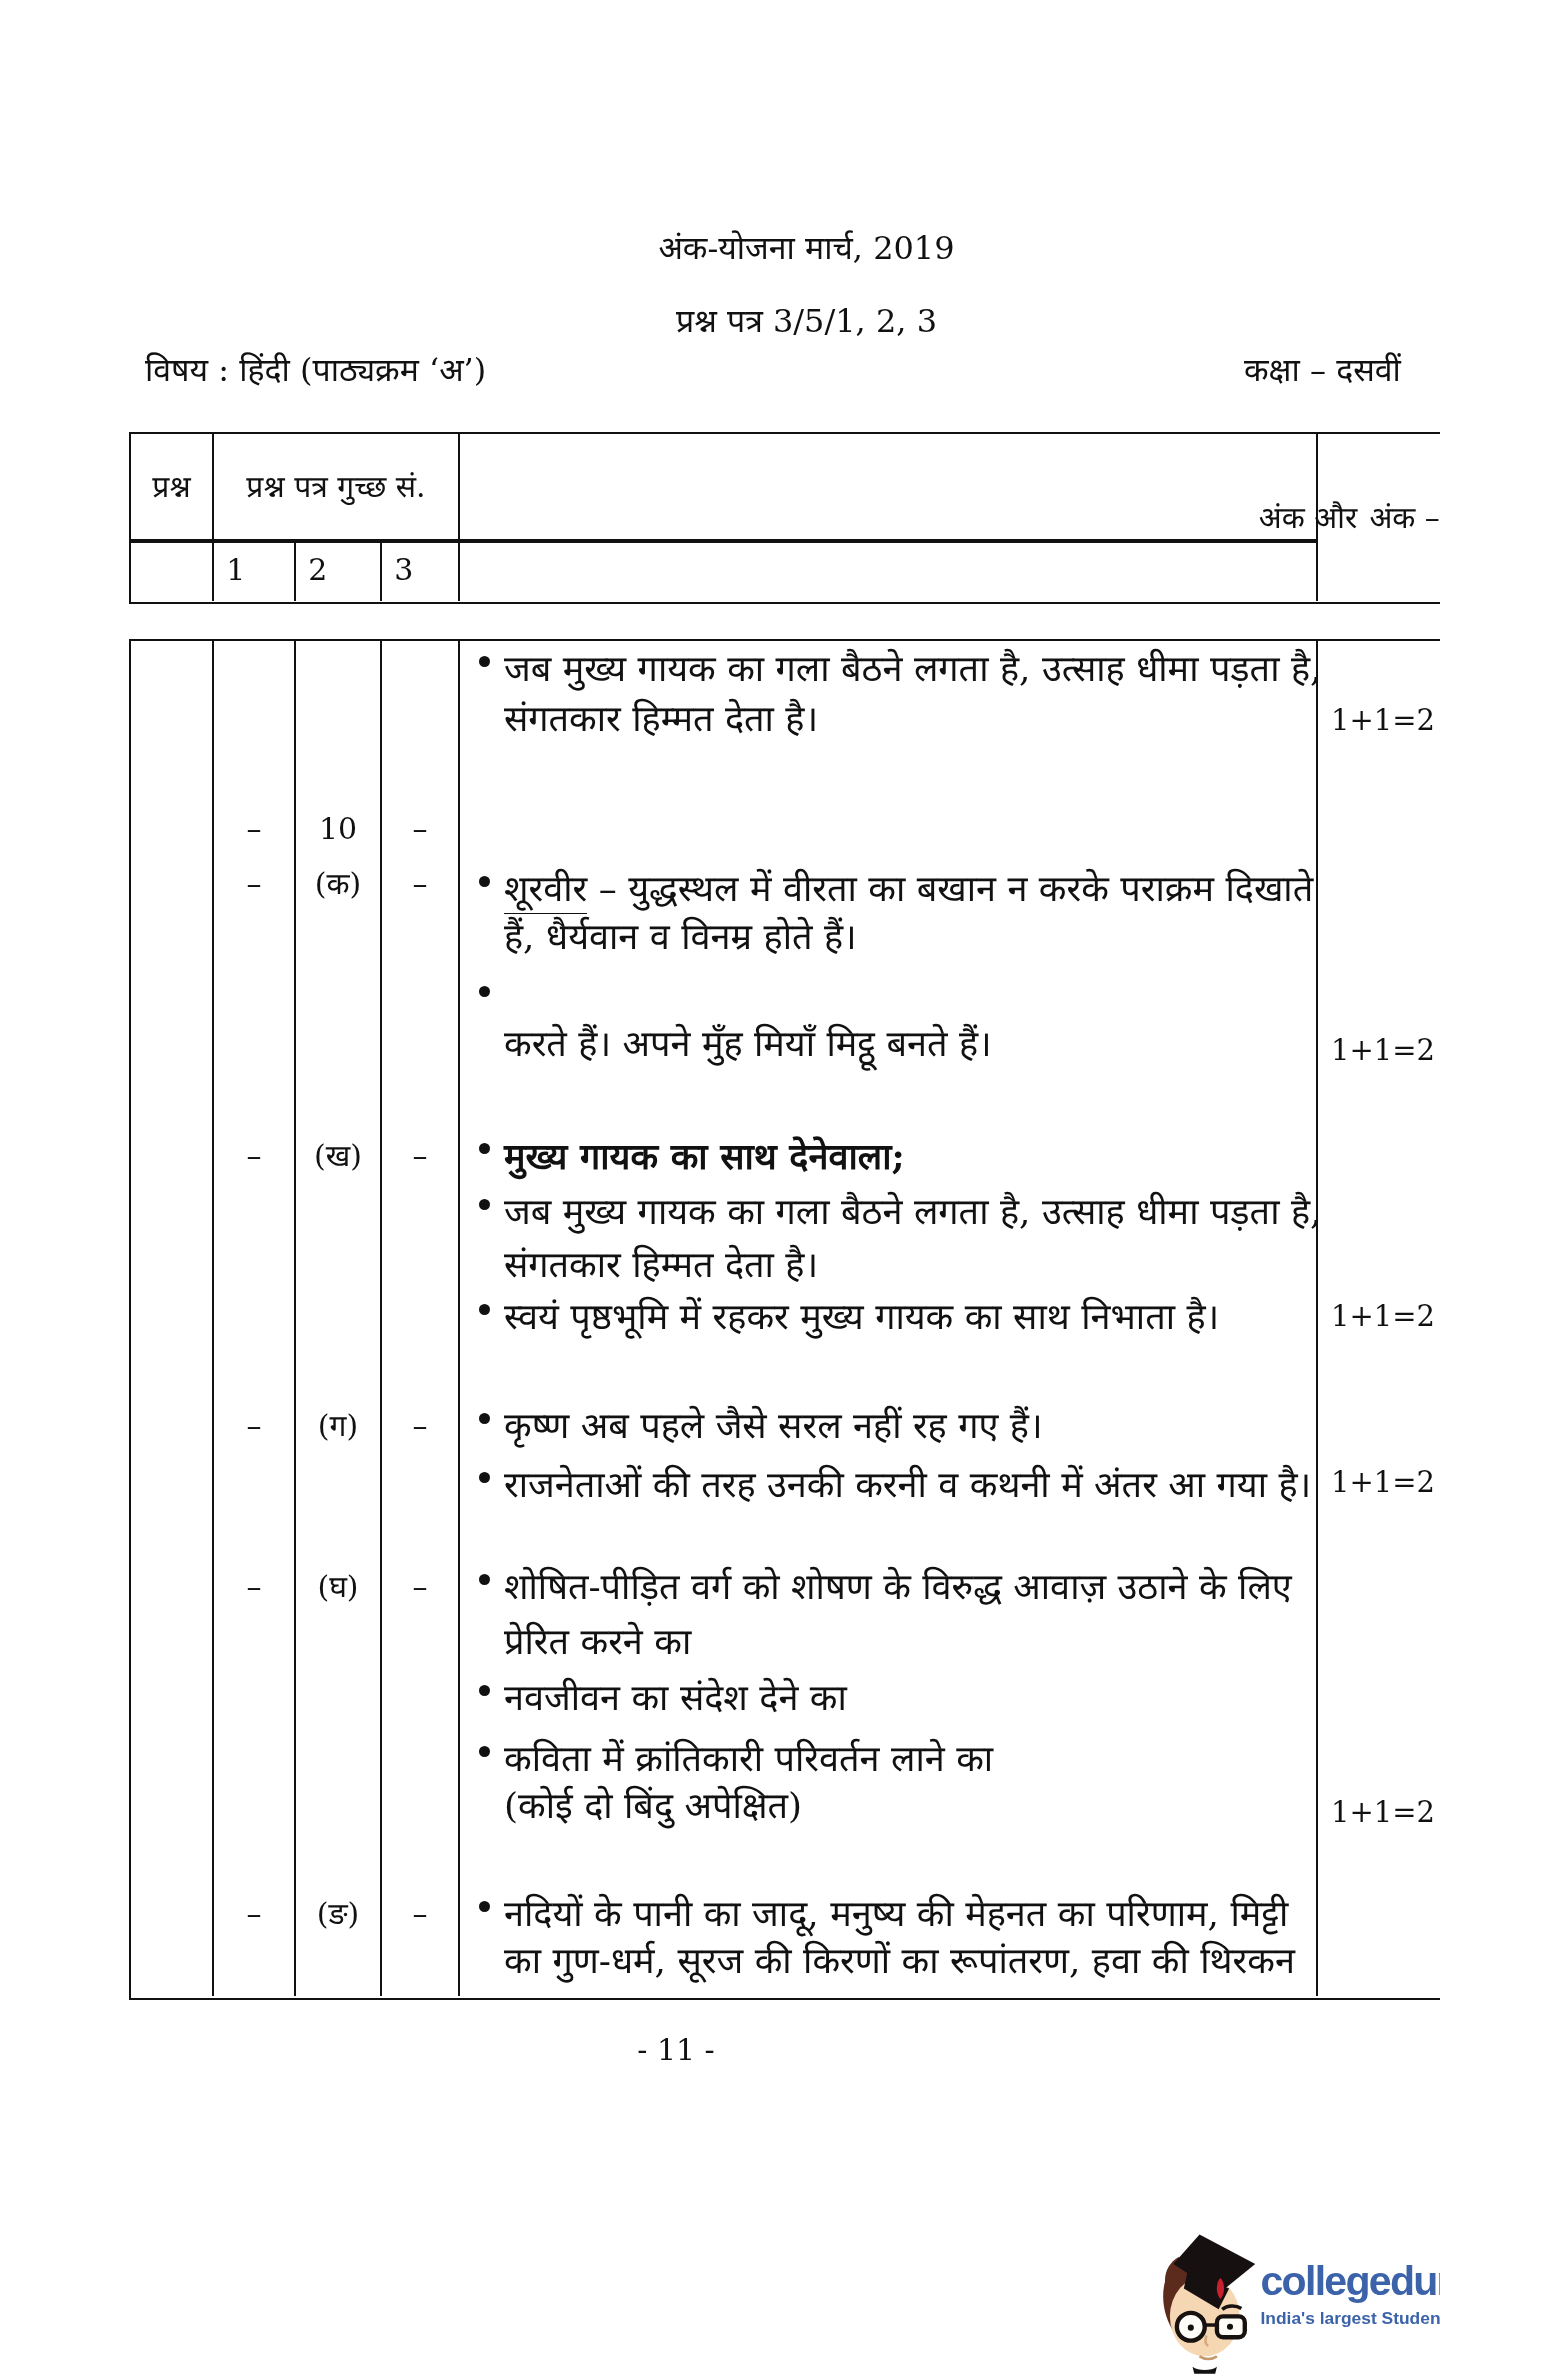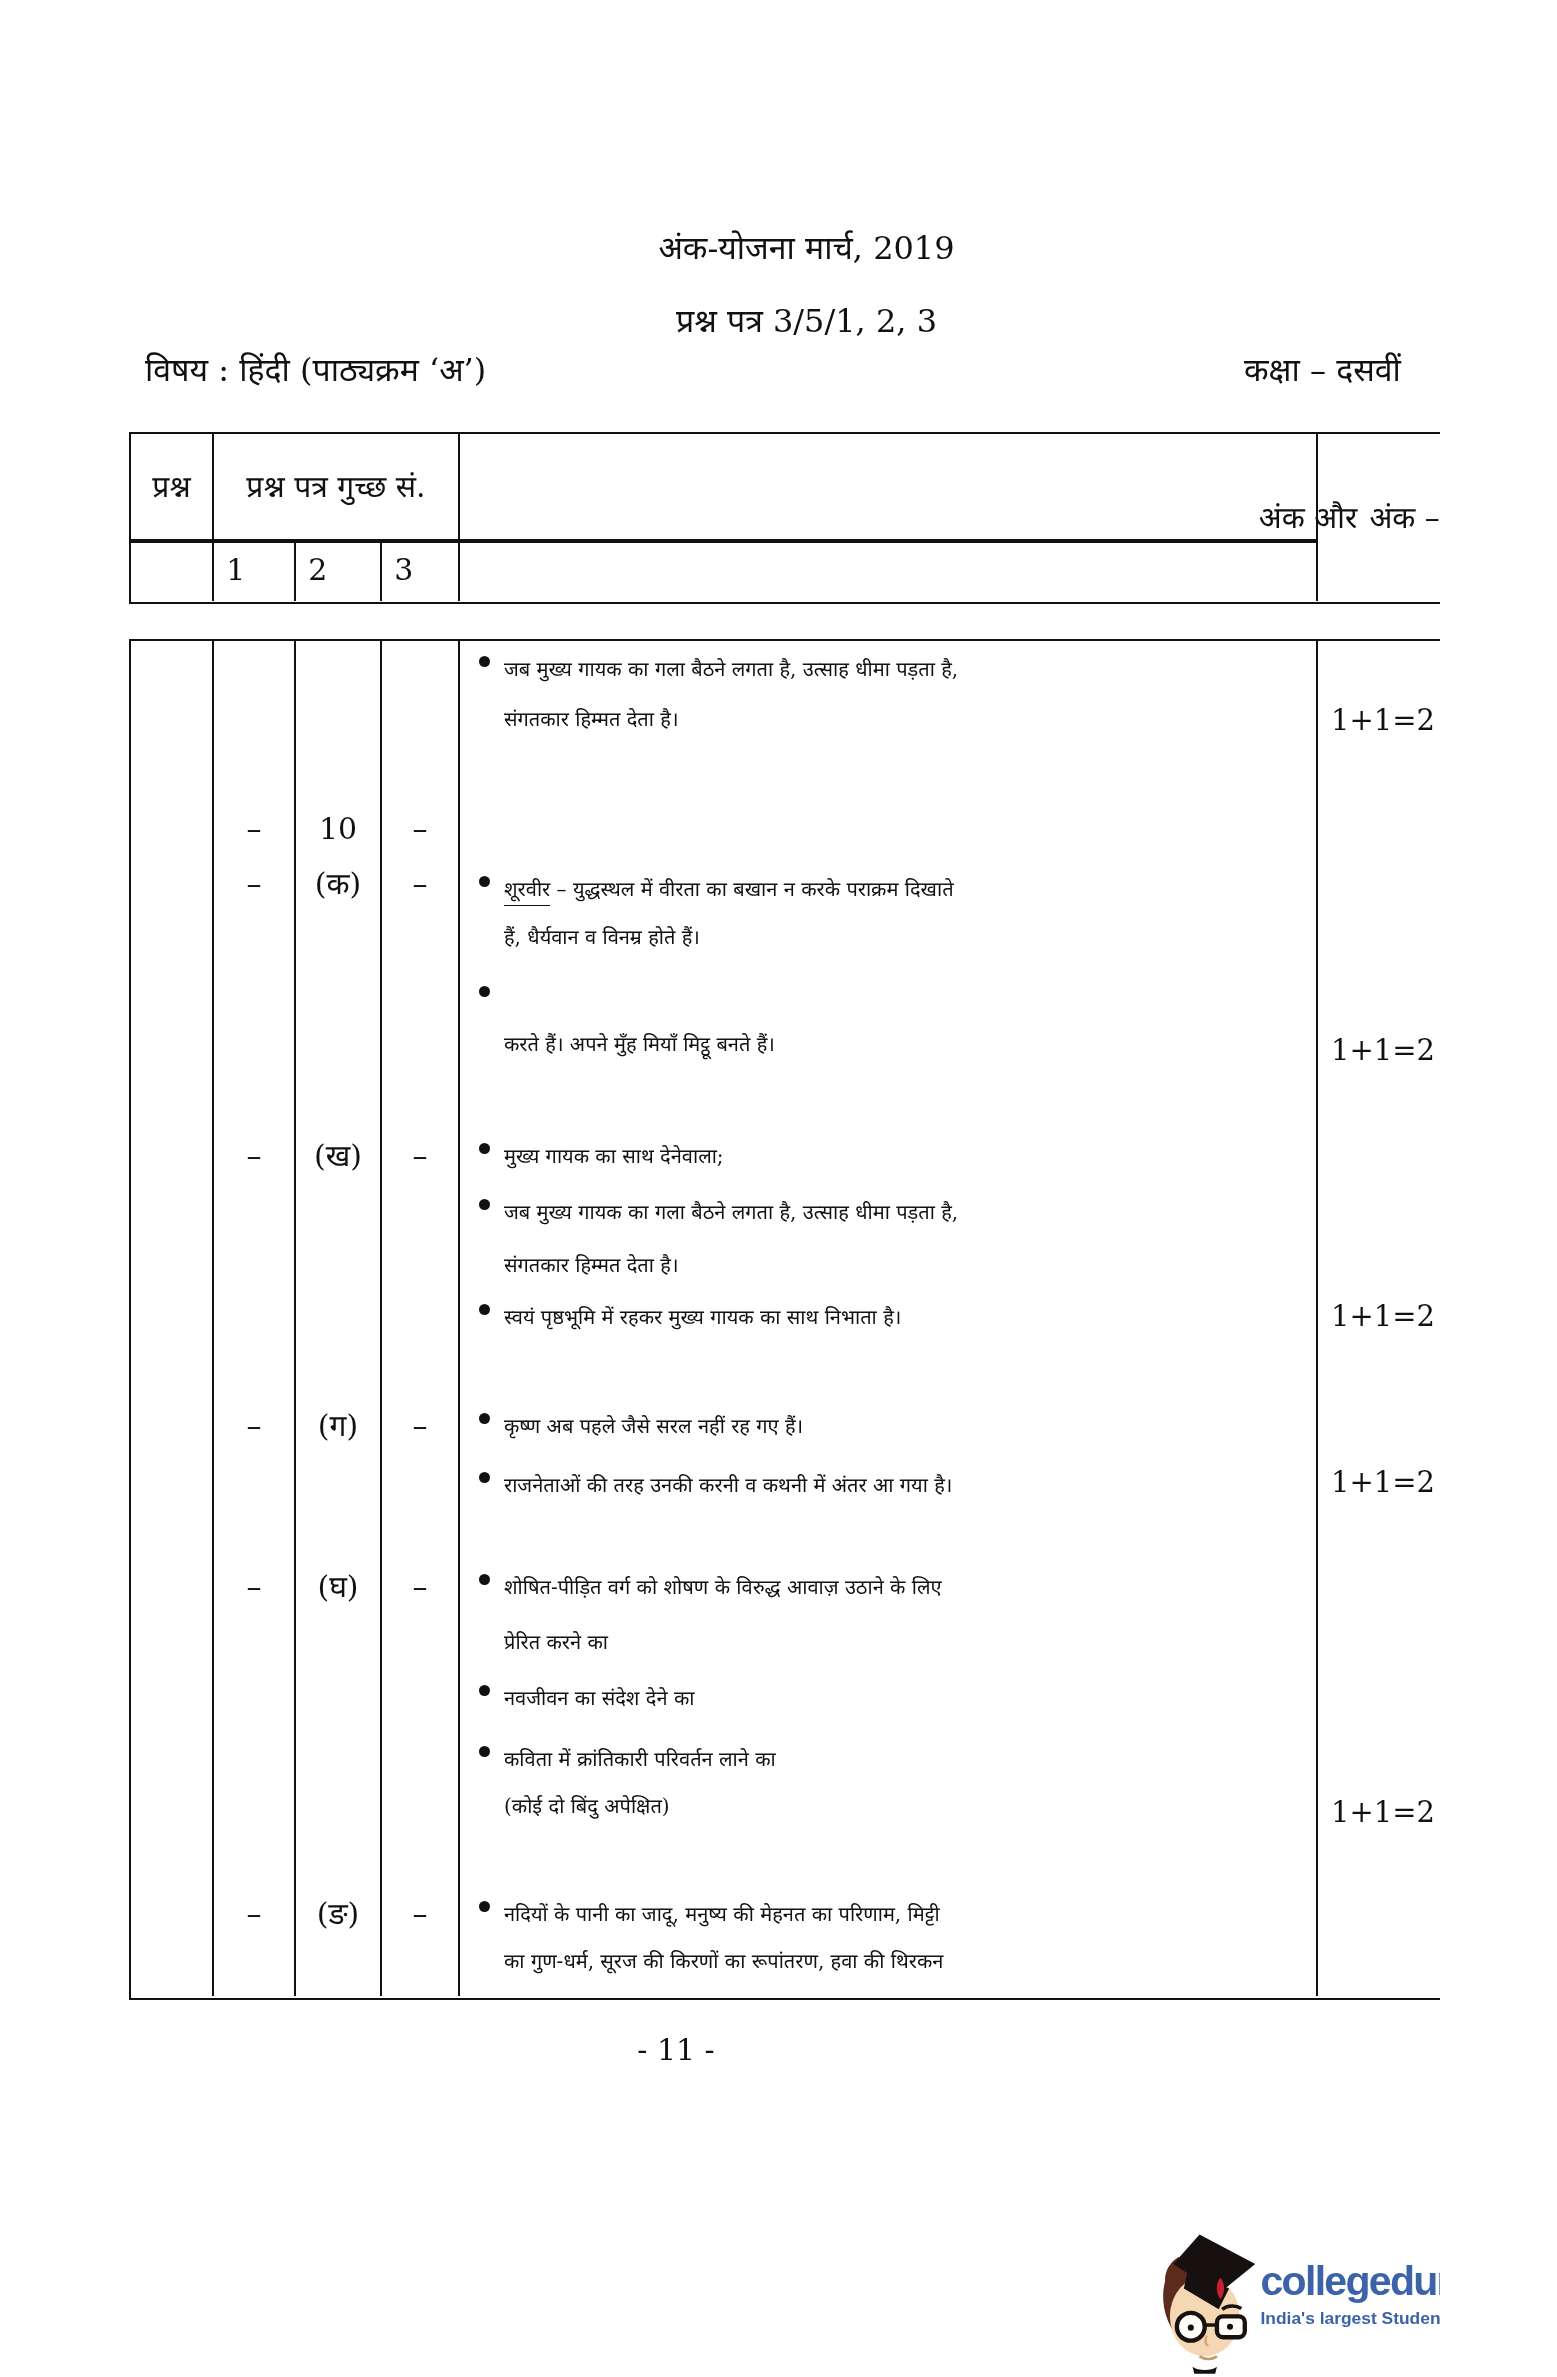--- a/index.html
+++ b/index.html
@@ -9,21 +9,21 @@
   .dev{font-size:30px;white-space:nowrap;line-height:42px;}
   .big{font-size:32px;}
   .ctr{text-align:center;}
   .block{position:absolute;border:2.6px solid #111;box-sizing:border-box;background:#fff;}
   .vl{position:absolute;width:1.7px;background:#111;}
   .hl{position:absolute;height:3.5px;background:#111;}
   .hcell{position:absolute;display:flex;align-items:center;justify-content:center;}
   .subcell{position:absolute;display:flex;align-items:center;padding-left:12.2px;box-sizing:border-box;}
   .markshead{position:absolute;display:flex;flex-direction:row;align-items:center;justify-content:center;gap:12.2px;}
   .colcell{position:absolute;text-align:center;font-size:30px;line-height:40px;white-space:nowrap;}
-  .ansline{position:absolute;left:504px;font-size:20px;line-height:40px;white-space:nowrap;}
+  .ansline{position:absolute;left:504px;font-size:36px;line-height:40px;white-space:nowrap;}
   .dot{position:absolute;left:479px;width:11.3px;height:11.3px;border-radius:50%;background:#111;}
   .marks{position:absolute;left:1331px;font-size:29px;white-space:nowrap;}
   .u{border-bottom:1.7px solid #111;padding-bottom:4px;}
   .pagenum{position:absolute;top:2032px;left:0;width:1352px;text-align:center;font-size:30px;}
   .footnote{position:absolute;top:2261px;left:85px;
             font-family:"Liberation Sans",sans-serif;font-style:italic;font-size:32px;color:#1a1a1a;}
   .logo{position:absolute;left:1149px;top:2229px;display:flex;align-items:flex-start;}
   .logo-text{margin-left:3.5px;margin-top:30px;}
   .brandrow{display:flex;align-items:flex-start;}
   .brand{font-family:"Liberation Sans",sans-serif;font-weight:bold;font-size:41px;
@@ -87,21 +87,21 @@
   <div class="ansline" style="top:869px;"><span class="u">शूरवीर</span><span> – युद्धस्थल में वीरता का बखान न करके पराक्रम दिखाते</span></div>
   <div class="ansline" style="top:917px;">हैं, धैर्यवान व विनम्र होते हैं।</div>
   <div class="dot" style="top:986px;"></div>
   <div class="ansline" style="top:1024px;">करते हैं। अपने मुँह मियाँ मिट्ठू बनते हैं।</div>
   <div class="marks" style="top:1033px;">1+1=2</div>
 
   <div class="colcell" style="top:1136px;left:213px;width:82px;">–</div>
   <div class="colcell" style="top:1136px;left:295px;width:86px;">(ख)</div>
   <div class="colcell" style="top:1136px;left:381px;width:78px;">–</div>
   <div class="dot" style="top:1143px;"></div>
-  <div class="ansline" style="top:1136px;">मुख्य गायक का साथ देनेवाला;</div>
+  <div class="ansline" style="top:1136px;font-weight:bold;">मुख्य गायक का साथ देनेवाला;</div>
   <div class="dot" style="top:1199px;"></div>
   <div class="ansline" style="top:1192px;">जब मुख्य गायक का गला बैठने लगता है, उत्साह धीमा पड़ता है,</div>
   <div class="ansline" style="top:1245px;">संगतकार हिम्मत देता है।</div>
   <div class="dot" style="top:1304px;"></div>
   <div class="ansline" style="top:1297px;">स्वयं पृष्ठभूमि में रहकर मुख्य गायक का साथ निभाता है।</div>
   <div class="marks" style="top:1299px;">1+1=2</div>
 
   <div class="colcell" style="top:1406px;left:213px;width:82px;">–</div>
   <div class="colcell" style="top:1406px;left:295px;width:86px;">(ग)</div>
   <div class="colcell" style="top:1406px;left:381px;width:78px;">–</div>

